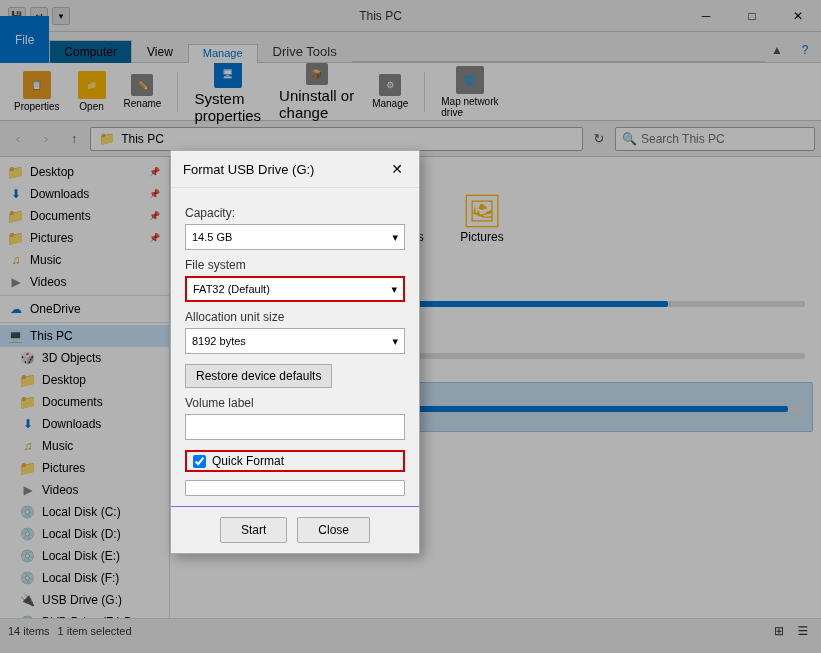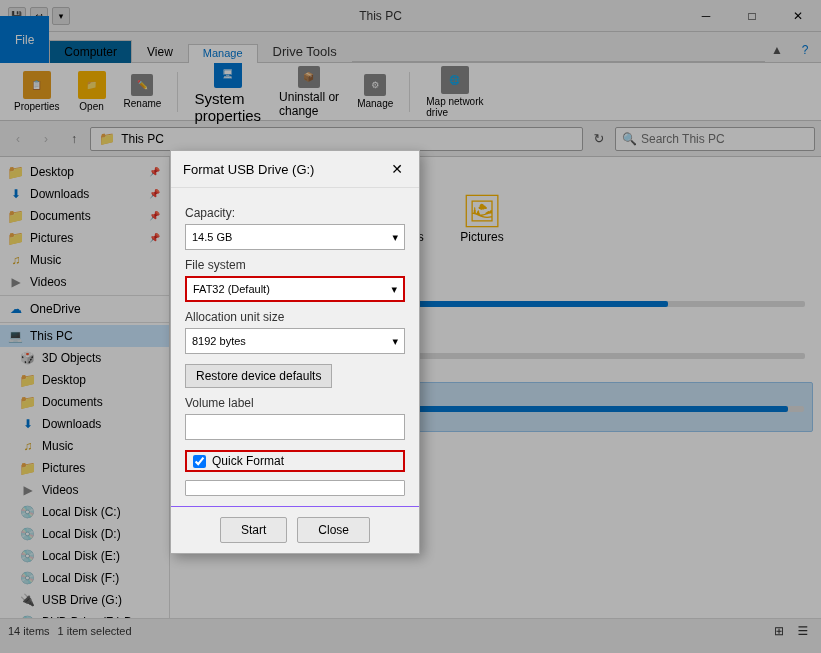--- a/index.html
+++ b/index.html
@@ -138,21 +138,21 @@
       <div class="ribbon-icon" style="background:#888; font-size:9px; width:22px; height:22px;">✏️</div>
       <span style="font-size:10px;">Rename</span>
     </div>
     <div style="border-right:1px solid #ddd; height:40px; margin:0 4px;"></div>
     <div class="ribbon-btn">
       <div class="ribbon-icon" style="background:#0078d4; font-size:9px; width:28px; height:28px;">🖥</div>
       <span style="font-size:15px;">System<br>properties</span>
     </div>
     <div class="ribbon-btn">
       <div class="ribbon-icon" style="background:#888; font-size:9px; width:22px; height:22px;">📦</div>
-      <span style="font-size:12px;">Uninstall or<br>change</span>
+      <span style="font-size:15px;">Uninstall or<br>change</span>
     </div>
     <div class="ribbon-btn">
       <div class="ribbon-icon" style="background:#888; font-size:9px; width:22px; height:22px;">⚙</div>
       <span style="font-size:10px;">Manage</span>
     </div>
     <div style="border-right:1px solid #ddd; height:40px; margin:0 4px;"></div>
     <div class="ribbon-btn">
       <div class="ribbon-icon" style="background:#888; font-size:9px; width:28px; height:28px;">🌐</div>
       <span style="font-size:10px;">Map network<br>drive</span>
     </div>

